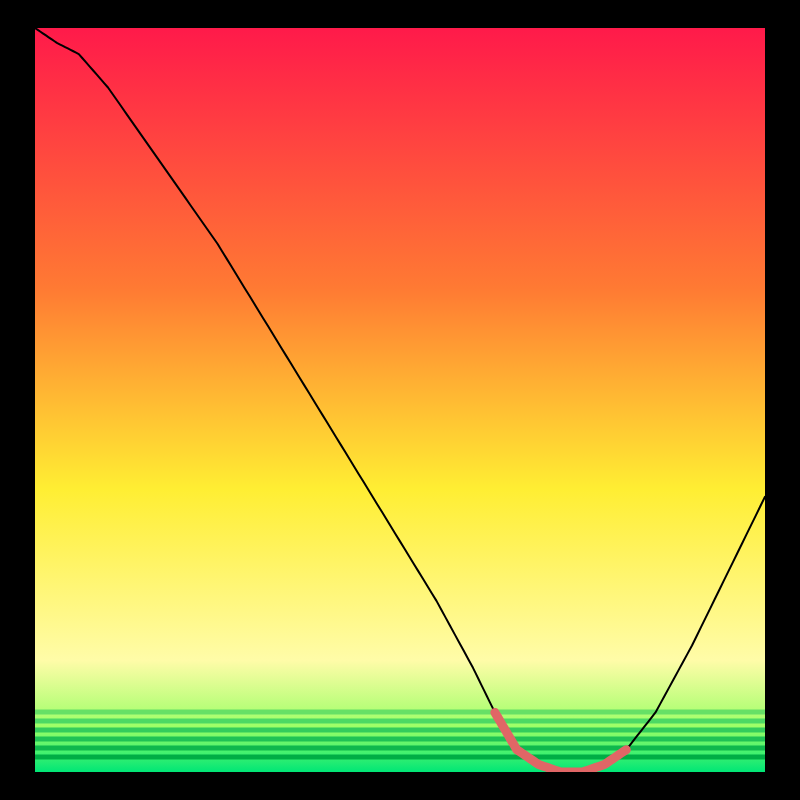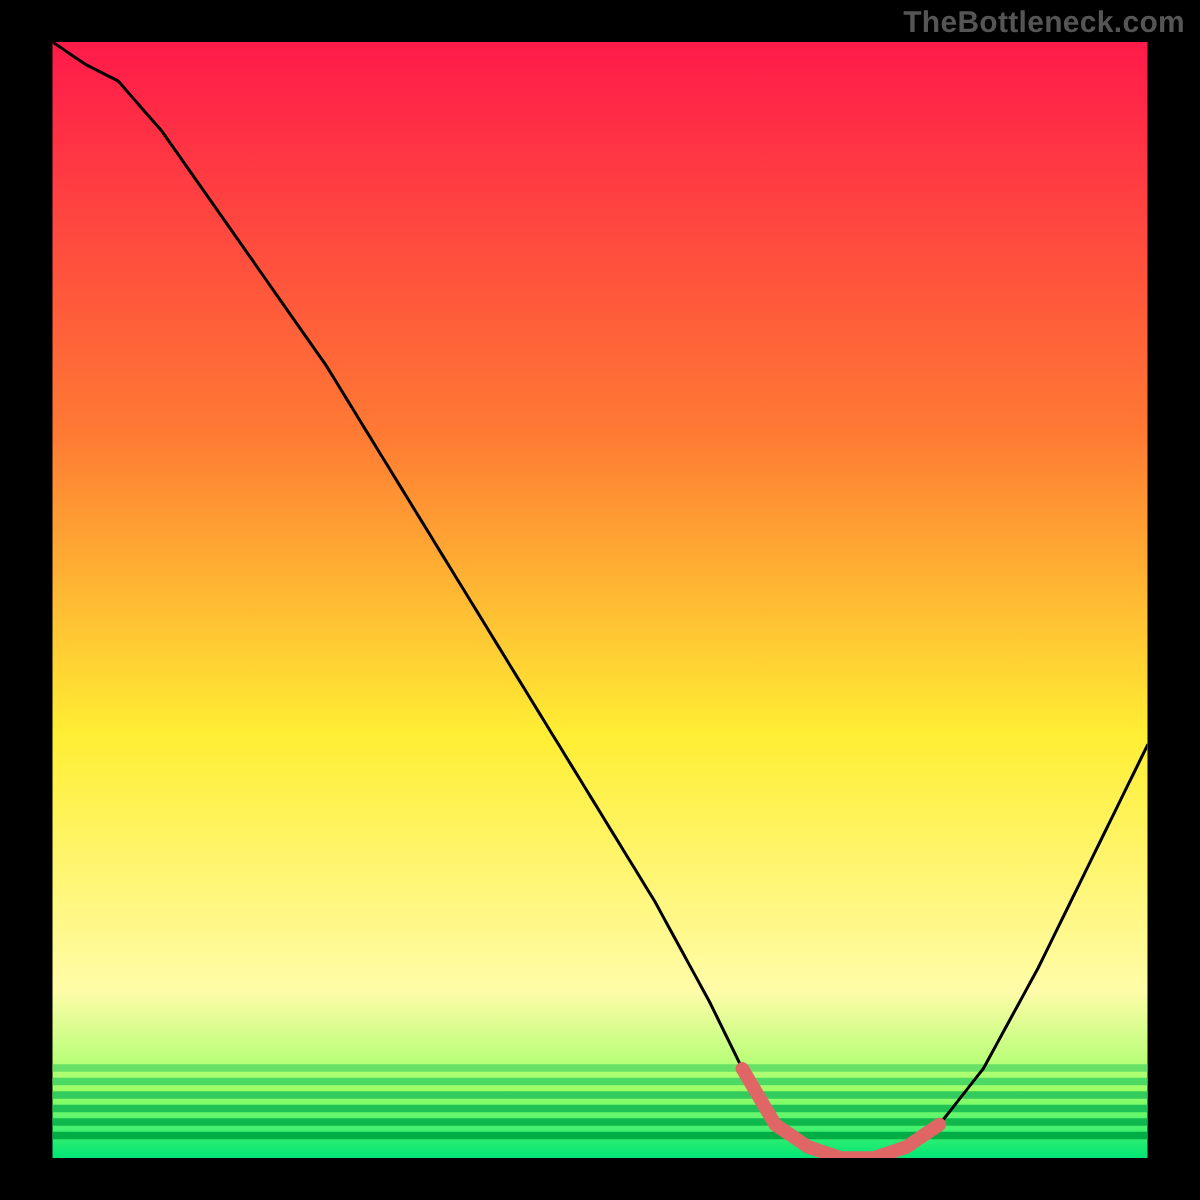--- a/index.html
+++ b/index.html
@@ -46,21 +46,20 @@
     fill: none;
     stroke-width: 9;
     stroke-linejoin: round;
     stroke-linecap: round;
   }
 </style>
 </head>
 <body>
 
 <div class="frame">
-  <div class="watermark">TheBottleneck.com</div>
 
   <svg class="plot" viewBox="0 0 800 800">
     <defs>
       <linearGradient id="bg-grad" x1="0" y1="0" x2="0" y2="1">
         <stop id="g0" offset="0%" stop-color="#ff1a4a"></stop>
         <stop id="g1" offset="35%" stop-color="#ff7a33"></stop>
         <stop id="g2" offset="62%" stop-color="#ffee33"></stop>
         <stop id="g3" offset="85%" stop-color="#fffca8"></stop>
         <stop id="g4" offset="94%" stop-color="#9cff66"></stop>
         <stop id="g5" offset="100%" stop-color="#00e676"></stop>

